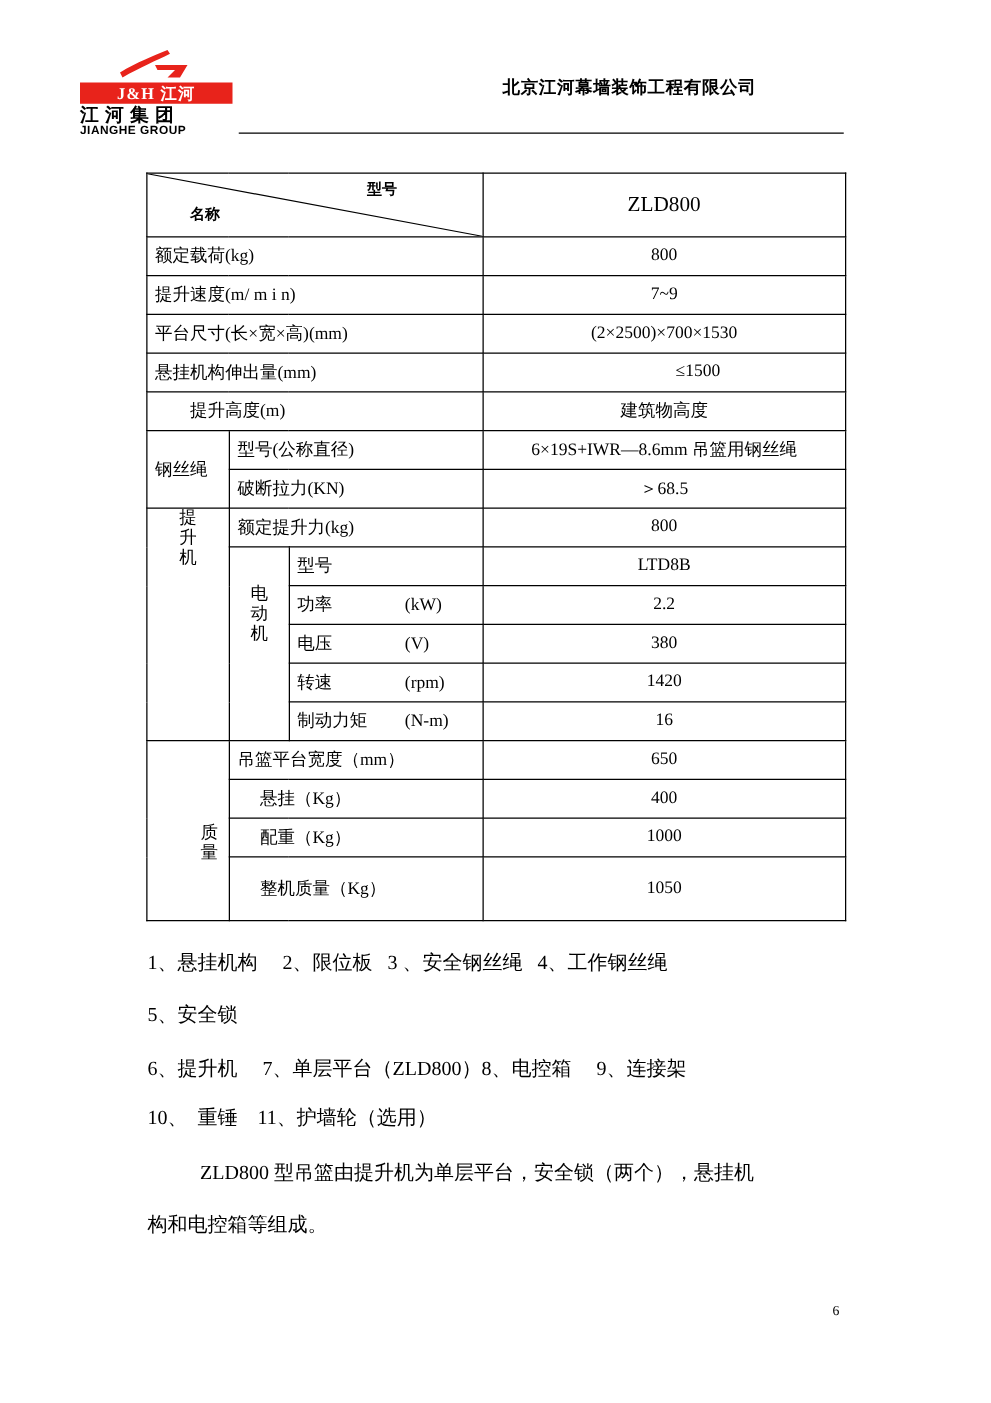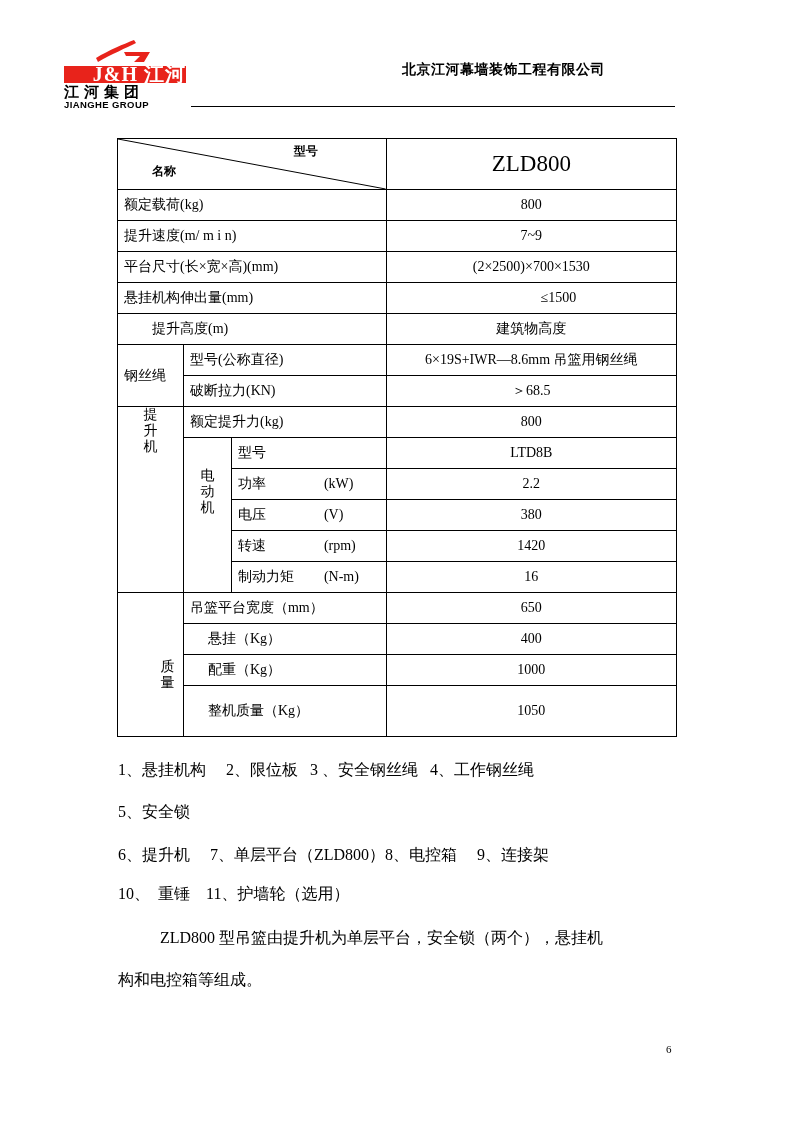--- a/index.html
+++ b/index.html
@@ -1,38 +1,38 @@
 <!DOCTYPE html>
 <html><head>
 <meta charset="utf-8">
 <style>
   html, body { margin:0; padding:0; background:#ffffff; }
   body { width:793px; height:1122px; position:relative; overflow:hidden;
          font-family:"Liberation Serif", "DejaVu Serif", serif; color:#000; }
   .logo { position:absolute; left:62px; top:38px; width:124px; height:72px; }
   .logo-swoosh { position:absolute; left:32px; top:0; width:60px; height:26px; }
   .logo-red { position:absolute; left:2px; top:28px; width:122px; height:17px; background:#e8231b;
-              color:#fff; font-family:"Liberation Serif", serif; font-weight:bold; font-size:20px;
-              line-height:17px; text-align:right; letter-spacing:1px; }
+              color:#fff; font-family:"Liberation Serif", serif; font-weight:bold; font-size:13px;
+              line-height:17px; text-align:center; letter-spacing:1px; }
   .logo-cn { position:absolute; left:2px; top:46px; width:122px; font-family:"DejaVu Sans", sans-serif;
              font-weight:bold; font-size:15px; letter-spacing:5px; line-height:16px; }
   .logo-en { position:absolute; left:2px; top:62px; width:124px; font-family:"Liberation Sans", sans-serif;
              font-weight:bold; font-size:9.5px; letter-spacing:0.4px; line-height:10px; }
   .company { position:absolute; left:402px; top:61px; font-family:"DejaVu Sans", sans-serif; font-weight:bold;
              font-size:14px; letter-spacing:0.5px; }
   .header-rule { position:absolute; left:191px; top:106px; width:484px; height:1px; background:#000; }
 
   table.spec { position:absolute; left:117px; top:138px; border-collapse:collapse; width:560px; font-size:14px; }
   table.spec td { border:1px solid #000; padding:0 6px; height:30px; vertical-align:middle; }
   td.c { text-align:center; }
   .diag { position:relative; height:50px !important; padding:0 !important; }
   .diag svg { position:absolute; left:0; top:0; width:100%; height:100%; }
   .diag .m { position:absolute; right:68px; top:4px; font-family:"DejaVu Sans", sans-serif; font-weight:bold; font-size:12px; }
   .diag .n { position:absolute; left:34px; top:24px; font-family:"DejaVu Sans", sans-serif; font-weight:bold; font-size:12px; }
-  .model { font-size:23px; }
+  .model { font-size:17px; }
   .vert { text-align:center; line-height:16px; }
   .unit { display:inline-block; width:86px; }
   .small-row td { height:19px; }
 
   .para { position:absolute; left:118px; font-size:16px; white-space:pre; }
   .page-num { position:absolute; left:666px; top:1043px; font-size:11px; }
 </style>
 </head>
 <body>
 

